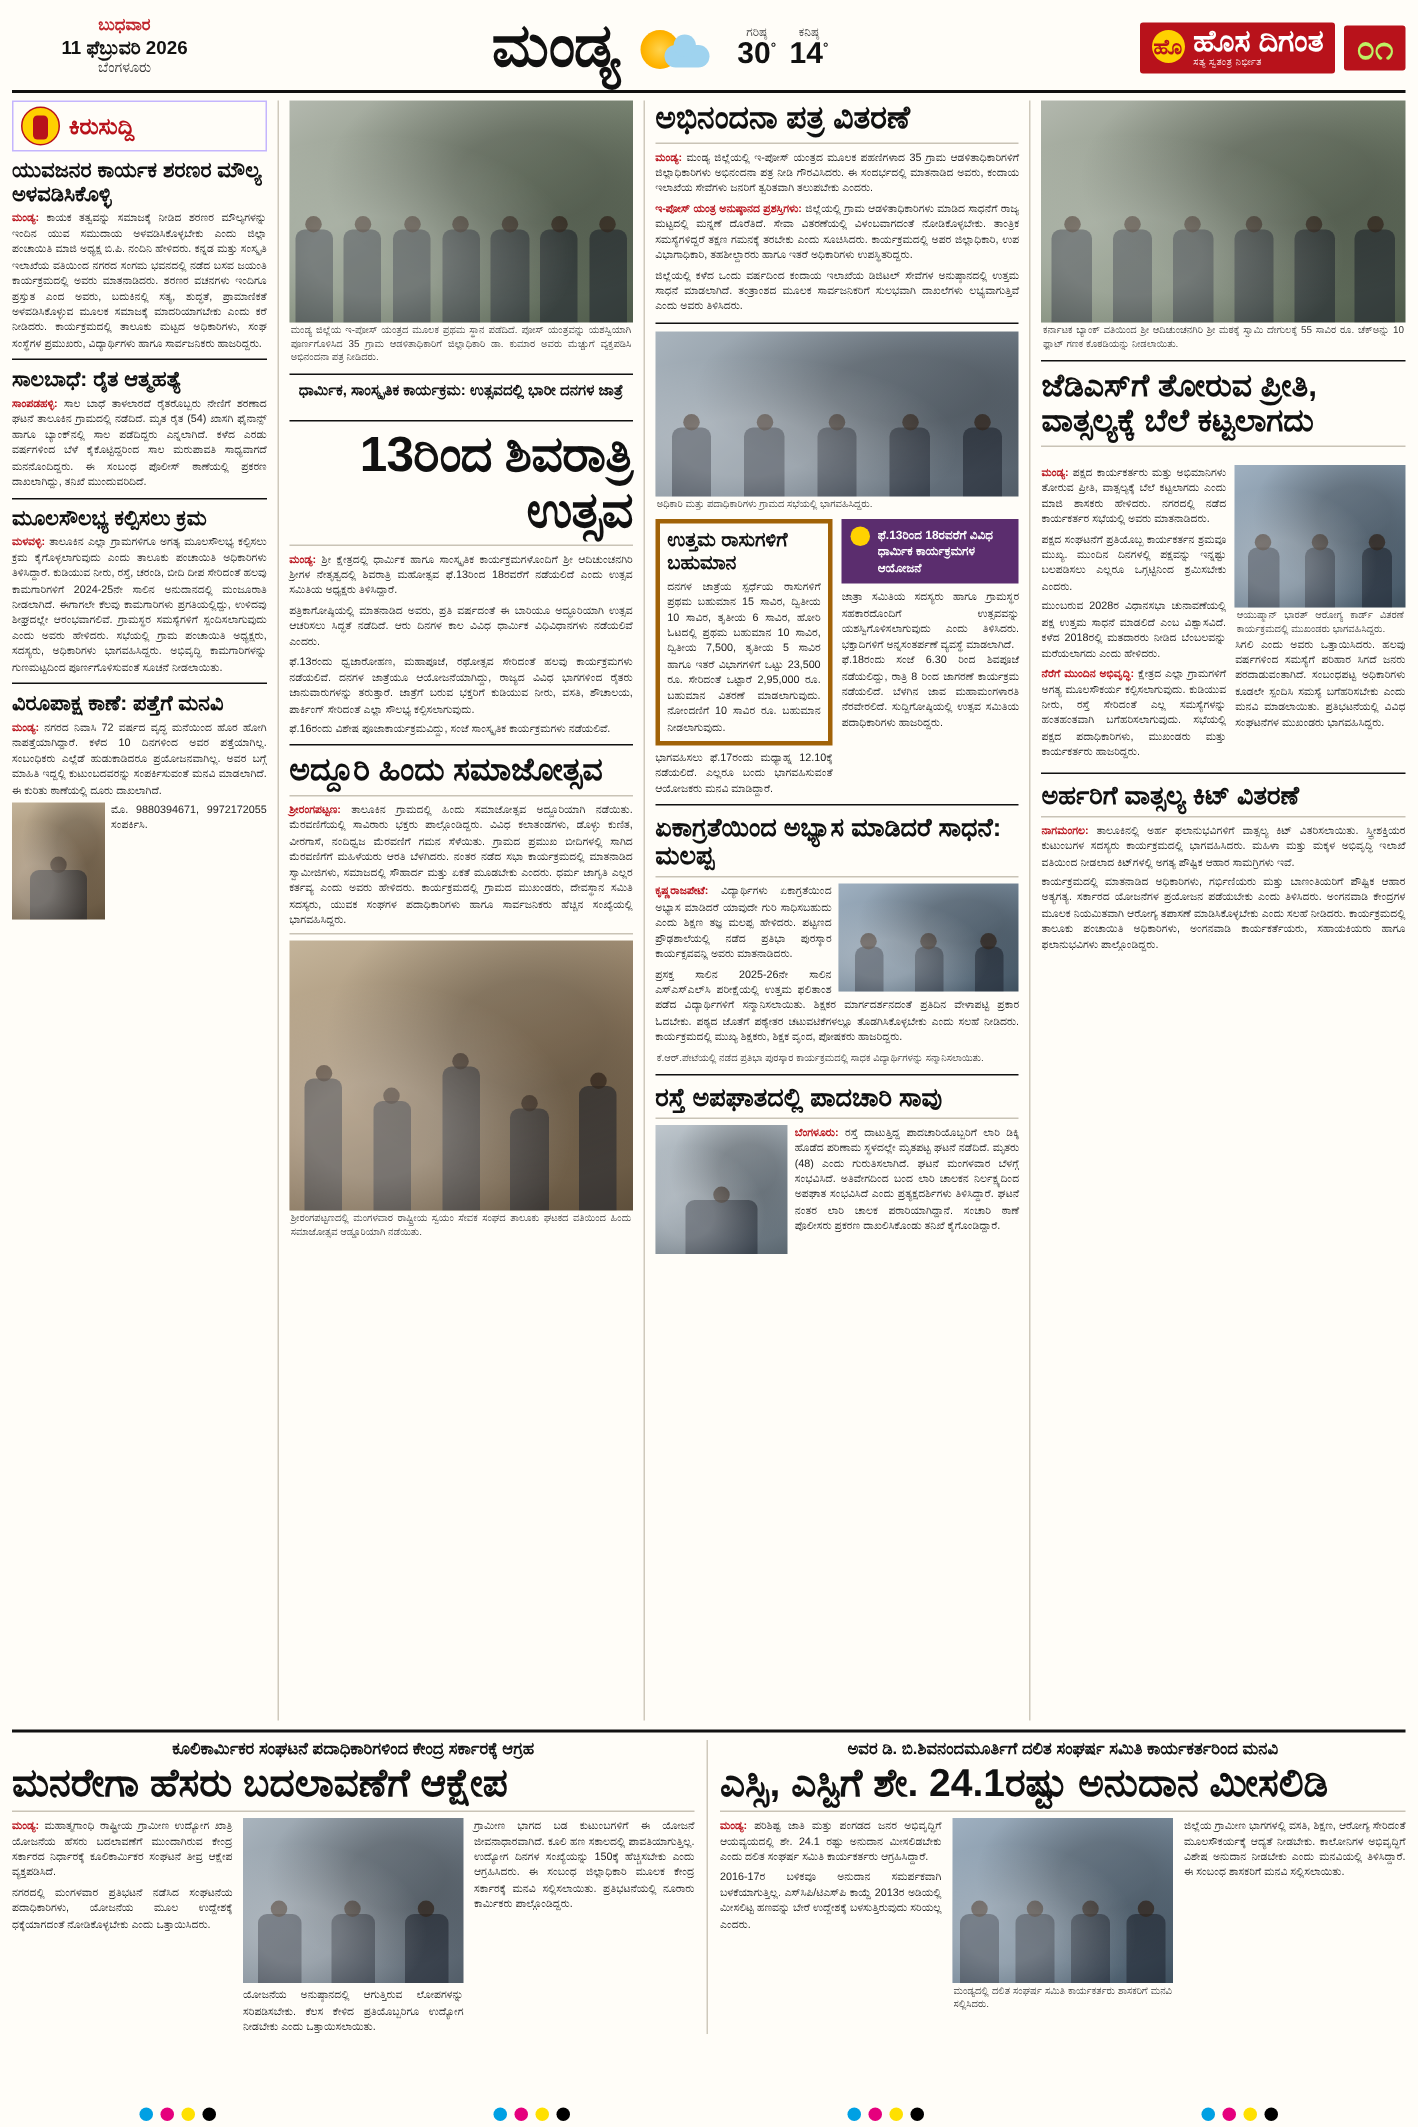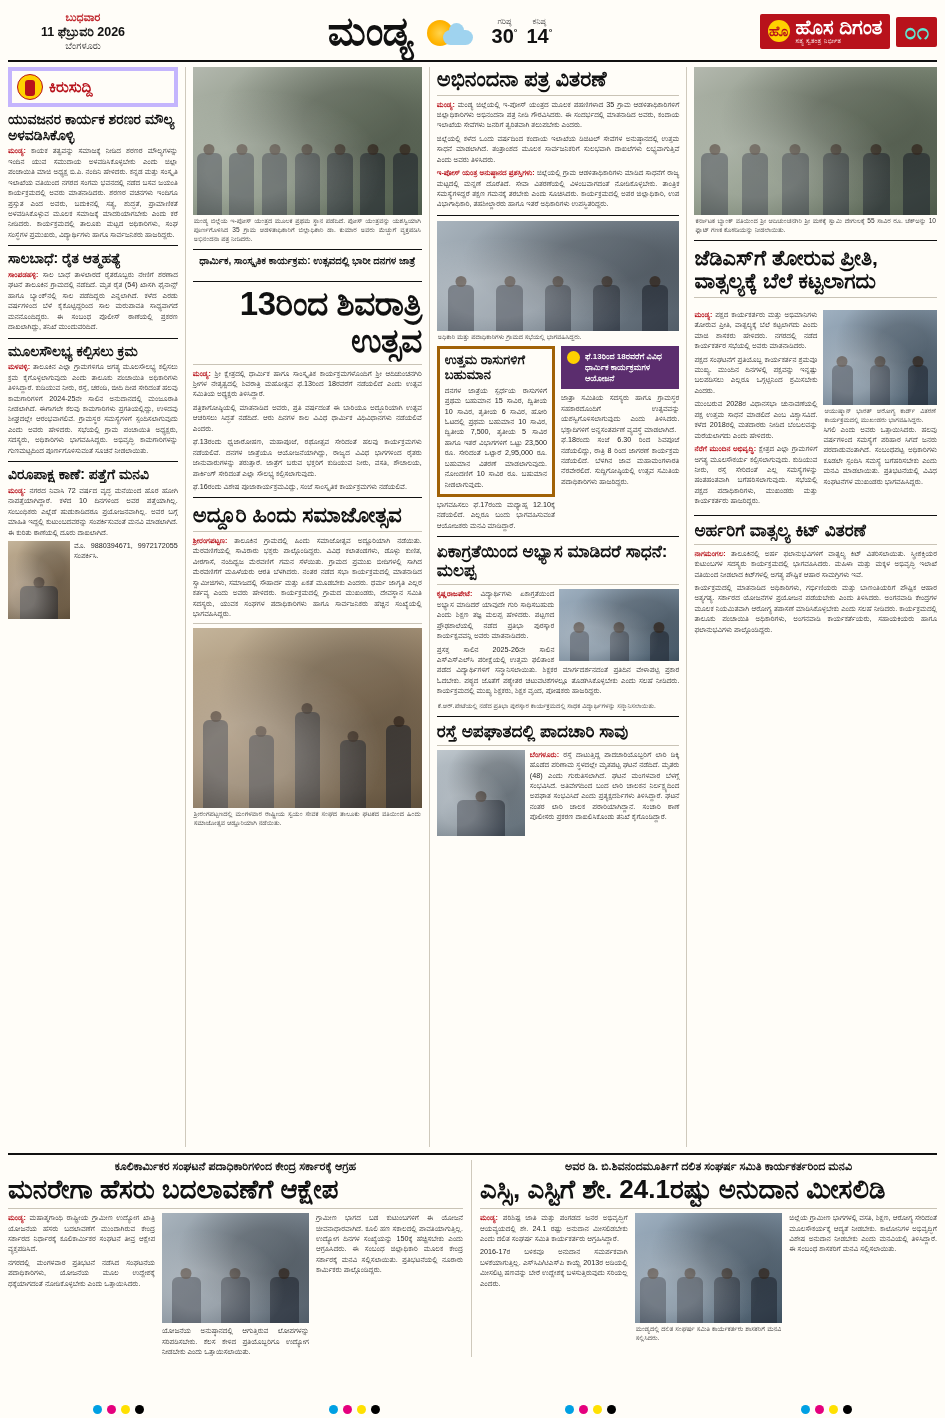--- a/index.html
+++ b/index.html
@@ -28,21 +28,21 @@
   .cloud:after{content:"";position:absolute;width:15px;height:15px;background:#9fd3ef;border-radius:50%;top:-7px;left:6px;}
   .tcol { text-align:center; line-height:1; }
   .tlab { font-size:8px; color:#444; }
   .tval { font-size:20px; font-weight:bold; }
   .tval sup { font-size:9px; }
   .md-right { width:215px; display:flex; align-items:center; justify-content:flex-end; gap:6px;}
   .logo-box { background:#b8121b; color:#fff; padding:3px 8px 4px 8px; display:flex; align-items:center; gap:6px; border-radius:2px;}
   .logo-mark { width:22px;height:22px;border-radius:50%;background:#ffd100; color:#b8121b; font-weight:bold; font-size:14px; display:flex;align-items:center;justify-content:center;}
   .logo-name { font-size:20px; font-weight:bold; line-height:1; }
   .logo-sub { font-size:6.5px; letter-spacing:.3px;}
-  .pageno { background:#b8121b;color:#5eead4;font-size:22px;font-weight:bold;padding:2px 8px;border-radius:2px;}
+  .pageno { background:#b8121b;color:#bef264;font-size:22px;font-weight:bold;padding:2px 8px;border-radius:2px;}
 
   
   .cols { display:flex; gap:7px; margin-top:5px; height:1080px; }
   .col { }
   .c1 { width:175px; }
   .c2 { width:236px; }
   .c3 { width:250px; }
   .c4 { width:250px; }
 
   .vline { width:1px; background:#cfc9bc; }
@@ -69,21 +69,21 @@
   .photo.p6 { background:linear-gradient(160deg,#bfc7cd 0%, #8d99a3 55%, #5a666f 100%); }
   .photo:after{ content:""; position:absolute; inset:0;
      background:
        radial-gradient(ellipse at 25% 70%, rgba(255,255,255,.25) 0 18%, transparent 55%),
        radial-gradient(ellipse at 70% 35%, rgba(0,0,0,.22) 0 22%, transparent 60%); }
   .figs { position:absolute; bottom:0; left:0; right:0; height:58%; display:flex; align-items:flex-end; justify-content:space-around; }
   .fig { width:11%; height:72%; background:rgba(30,35,45,.55); border-radius:6px 6px 0 0; position:relative;}
   .fig:before{content:"";position:absolute;top:-9px;left:50%;transform:translateX(-50%);width:11px;height:11px;border-radius:50%;background:rgba(60,45,35,.75);}
 
   
-  .ks-head { display:flex; align-items:center; gap:6px; border:4px solid #c4b5fd; padding:3px 5px; margin-bottom:5px; }
+  .ks-head { display:flex; align-items:center; gap:6px; border:1px solid #c4b5fd; padding:3px 5px; margin-bottom:5px; }
   .ks-icon { width:26px;height:26px;border-radius:50%;background:#ffd100;border:1px solid #b8121b; position:relative;}
   .ks-icon:after{content:"";position:absolute;left:7px;top:5px;width:10px;height:16px;background:#b8121b;border-radius:3px;}
   .ks-title { font-size:15px;font-weight:bold;color:#b8121b;}
 
   .box-purple { background:#5b2d6e; color:#fff; font-size:8px; font-weight:bold; padding:5px 6px; line-height:1.4; display:flex; gap:5px; align-items:flex-start;}
   .box-purple .dot { width:13px;height:13px;border-radius:50%;background:#ffd100;flex:0 0 13px;}
 
   .boxed { border:3px solid #a16207; padding:4px 5px; }
   .box-title { font-size:13px; font-weight:bold; line-height:1.15; margin-bottom:3px;}
 
@@ -232,23 +232,23 @@
     </div>
 
     <div class="vline"></div>
 
     <div class="col c3">
       <h2 class="hed-lg">ಅಭಿನಂದನಾ ಪತ್ರ ವಿತರಣೆ</h2>
       <div class="hl-thin"></div>
       <div class="body">
         <p><span class="lead">ಮಂಡ್ಯ:</span>
         <span>ಮಂಡ್ಯ ಜಿಲ್ಲೆಯಲ್ಲಿ ಇ-ಪೋಸ್ ಯಂತ್ರದ ಮೂಲಕ ಪಹಣಿಗಳಾದ 35 ಗ್ರಾಮ ಆಡಳಿತಾಧಿಕಾರಿಗಳಿಗೆ ಜಿಲ್ಲಾಧಿಕಾರಿಗಳು ಅಭಿನಂದನಾ ಪತ್ರ ನೀಡಿ ಗೌರವಿಸಿದರು. ಈ ಸಂದರ್ಭದಲ್ಲಿ ಮಾತನಾಡಿದ ಅವರು, ಕಂದಾಯ ಇಲಾಖೆಯ ಸೇವೆಗಳು ಜನರಿಗೆ ತ್ವರಿತವಾಗಿ ತಲುಪಬೇಕು ಎಂದರು.</span></p>
-        <p>ಜಿಲ್ಲೆಯಲ್ಲಿ ಕಳೆದ ಒಂದು ವರ್ಷದಿಂದ ಕಂದಾಯ ಇಲಾಖೆಯ ಡಿಜಿಟಲ್ ಸೇವೆಗಳ ಅನುಷ್ಠಾನದಲ್ಲಿ ಉತ್ತಮ ಸಾಧನೆ ಮಾಡಲಾಗಿದೆ. ತಂತ್ರಾಂಶದ ಮೂಲಕ ಸಾರ್ವಜನಿಕರಿಗೆ ಸುಲಭವಾಗಿ ದಾಖಲೆಗಳು ಲಭ್ಯವಾಗುತ್ತಿವೆ ಎಂದು ಅವರು ತಿಳಿಸಿದರು.</p>
         <p><span class="lead">ಇ-ಪೋಸ್ ಯಂತ್ರ ಅನುಷ್ಠಾನದ ಪ್ರಶಸ್ತಿಗಳು:</span>
         <span>ಜಿಲ್ಲೆಯಲ್ಲಿ ಗ್ರಾಮ ಆಡಳಿತಾಧಿಕಾರಿಗಳು ಮಾಡಿದ ಸಾಧನೆಗೆ ರಾಜ್ಯ ಮಟ್ಟದಲ್ಲಿ ಮನ್ನಣೆ ದೊರೆತಿದೆ. ಸೇವಾ ವಿತರಣೆಯಲ್ಲಿ ವಿಳಂಬವಾಗದಂತೆ ನೋಡಿಕೊಳ್ಳಬೇಕು. ತಾಂತ್ರಿಕ ಸಮಸ್ಯೆಗಳಿದ್ದರೆ ತಕ್ಷಣ ಗಮನಕ್ಕೆ ತರಬೇಕು ಎಂದು ಸೂಚಿಸಿದರು. ಕಾರ್ಯಕ್ರಮದಲ್ಲಿ ಅಪರ ಜಿಲ್ಲಾಧಿಕಾರಿ, ಉಪ ವಿಭಾಗಾಧಿಕಾರಿ, ತಹಶೀಲ್ದಾರರು ಹಾಗೂ ಇತರೆ ಅಧಿಕಾರಿಗಳು ಉಪಸ್ಥಿತರಿದ್ದರು.</span></p>
+        <p>ಜಿಲ್ಲೆಯಲ್ಲಿ ಕಳೆದ ಒಂದು ವರ್ಷದಿಂದ ಕಂದಾಯ ಇಲಾಖೆಯ ಡಿಜಿಟಲ್ ಸೇವೆಗಳ ಅನುಷ್ಠಾನದಲ್ಲಿ ಉತ್ತಮ ಸಾಧನೆ ಮಾಡಲಾಗಿದೆ. ತಂತ್ರಾಂಶದ ಮೂಲಕ ಸಾರ್ವಜನಿಕರಿಗೆ ಸುಲಭವಾಗಿ ದಾಖಲೆಗಳು ಲಭ್ಯವಾಗುತ್ತಿವೆ ಎಂದು ಅವರು ತಿಳಿಸಿದರು.</p>
       </div>
 
       <div class="hl"></div>
       <div class="photo p3" style="height:110px;">
         <div class="figs">
           <div class="fig"></div>
             <div class="fig"></div>
             <div class="fig"></div>
             <div class="fig"></div>
             <div class="fig"></div>

